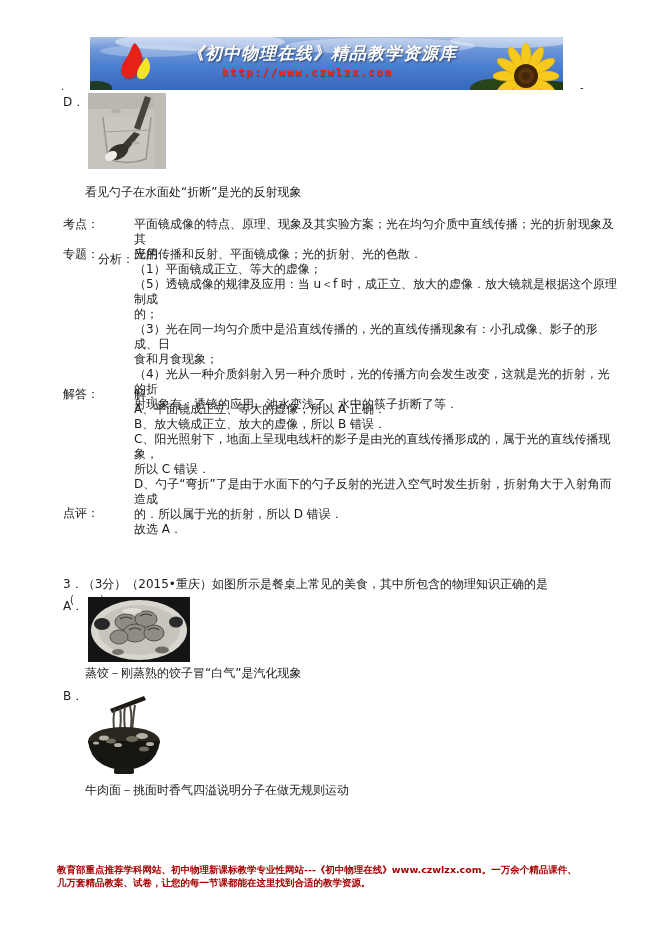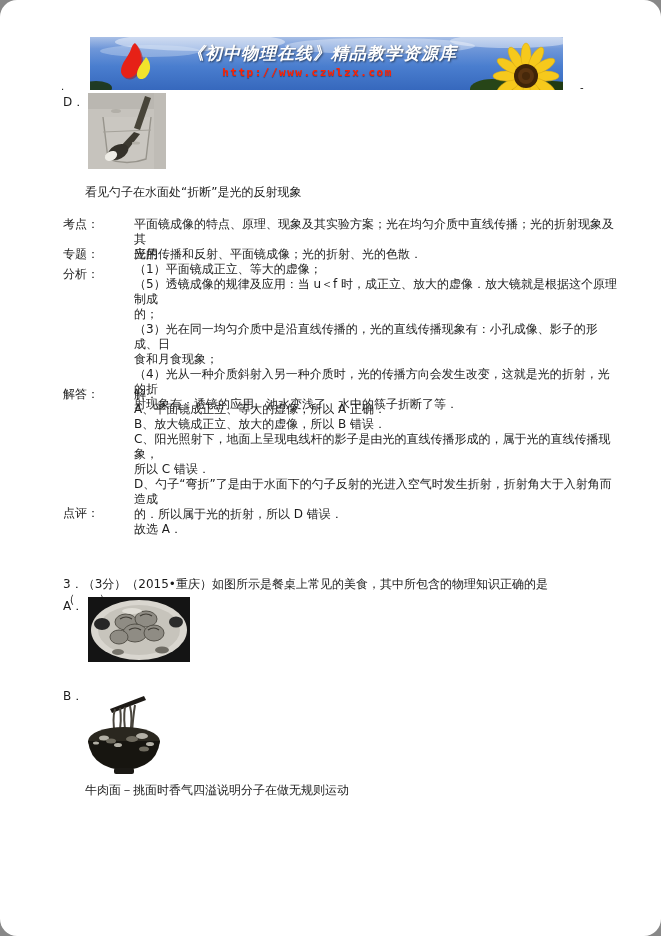--- a/index.html
+++ b/index.html
@@ -1,21 +1,21 @@
 <!DOCTYPE html>
 <html><head>
 <meta charset="utf-8">
 <style>
   * { margin:0; padding:0; box-sizing:border-box; }
   html,body { background:#888; }
   .page {
     position:relative; width:661px; height:936px; background:#ffffff;
     margin:0 auto; overflow:hidden;
     font-family:"DejaVu Sans","Liberation Sans",sans-serif;
-    color:#1c1c1c; font-size:12px; line-height:15px;border-radius:17px;
+    color:#1c1c1c; font-size:12px; line-height:15px;
   }
   
   .banner {
     position:absolute; left:90px; top:37px; width:473px; height:53px;
     background:linear-gradient(180deg,#a9c0e6 0%,#6f97d9 22%,#4a7ecf 55%,#3668bd 100%);
     overflow:hidden;
   }
   .banner svg.bg { position:absolute; left:0; top:0; }
   .banner-title {
     position:absolute; left:82px; top:6px; width:300px; text-align:center;
@@ -112,21 +112,21 @@
 
   <span class="caption" style="top:177px;margin-top:8px;">看见勺子在水面处“折断”是光的反射现象</span>
 
   <span class="row-label" style="top:217px;">考点：</span>
   <div class="row-text" style="top:217px;">平面镜成像的特点、原理、现象及其实验方案；光在均匀介质中直线传播；光的折射现象及其
 应用．</div>
 
   <span class="row-label" style="top:247px;">专题：</span>
   <div class="row-text" style="top:247px;">光的传播和反射、平面镜成像；光的折射、光的色散．</div>
 
-  <span class="row-label" style="top:267px;">分析：</span>
+  <span class="row-label" style="top:252px;margin-left:35px;">分析：</span>
   <div class="row-text" style="top:262px;">（1）平面镜成正立、等大的虚像；
 （5）透镜成像的规律及应用：当 u＜f 时，成正立、放大的虚像．放大镜就是根据这个原理制成
 的；
 （3）光在同一均匀介质中是沿直线传播的，光的直线传播现象有：小孔成像、影子的形成、日
 食和月食现象；
 （4）光从一种介质斜射入另一种介质时，光的传播方向会发生改变，这就是光的折射，光的折
 射现象有：透镜的应用、池水变浅了、水中的筷子折断了等．</div>
 
   <span class="row-label" style="top:387px;">解答：</span>
   <div class="row-text" style="top:387px;">解：
@@ -161,20 +161,21 @@
     </g>
     <g stroke="#403d36" stroke-width="1.2" fill="none">
       <path d="M32,22 q6,-4 12,0"></path>
       <path d="M52,19 q6,-4 12,0"></path>
       <path d="M41,33 q6,-4 12,0"></path>
       <path d="M60,33 q6,-4 11,0"></path>
     </g>
     <ellipse cx="44" cy="14" rx="10" ry="3" fill="#e6e3dc" opacity="0.8"></ellipse>
   </svg>
 
+  <span class="caption" style="top:666px;">蒸饺－刚蒸熟的饺子冒“白气”是汽化现象</span>
 
   <span class="optletter" style="top:689px;">B．</span>
 
   <svg class="photo" style="left:84px; top:694px;" width="84" height="82" viewBox="0 0 84 82">
     <rect width="84" height="82" fill="#ffffff"></rect>
     <path d="M26,15 L60,2 L62,6 L28,19 Z" fill="#1d1a16"></path>
     <g stroke="#4a463e" stroke-width="2" fill="none">
       <path d="M31,15 q-3,10 0,26"></path>
       <path d="M36,14 q2,12 -1,27"></path>
       <path d="M41,13 q-2,12 1,28"></path>
@@ -193,14 +194,16 @@
     <g fill="#6e6a5e">
       <ellipse cx="27" cy="47" rx="5" ry="2.5"></ellipse>
       <ellipse cx="48" cy="45" rx="6" ry="3"></ellipse>
       <ellipse cx="60" cy="55" rx="5" ry="2.5"></ellipse>
     </g>
     <rect x="30" y="74" width="20" height="6" rx="2" fill="#1b1915"></rect>
   </svg>
 
   <span class="caption" style="top:783px;">牛肉面－挑面时香气四溢说明分子在做无规则运动</span>
 
+  <div class="footer">教育部重点推荐学科网站、初中物理新课标教学专业性网站---《初中物理在线》www.czwlzx.com。一万余个精品课件、
+几万套精品教案、试卷，让您的每一节课都能在这里找到合适的教学资源。</div>
 
 </div>
 
 </body></html>

